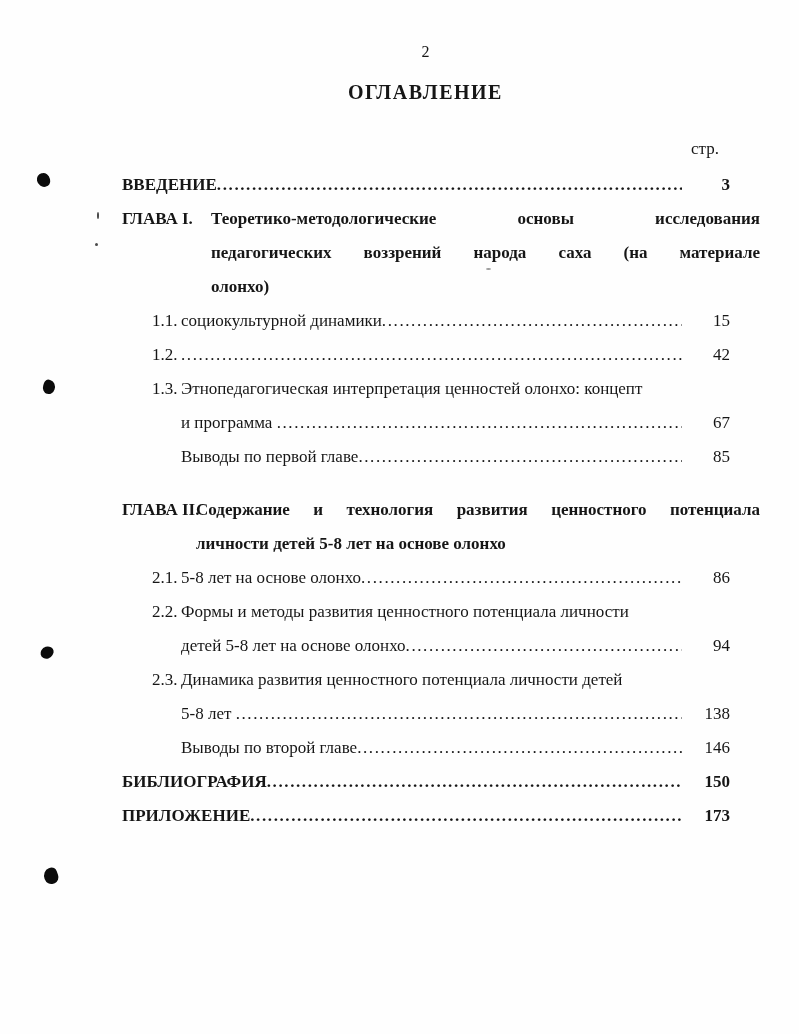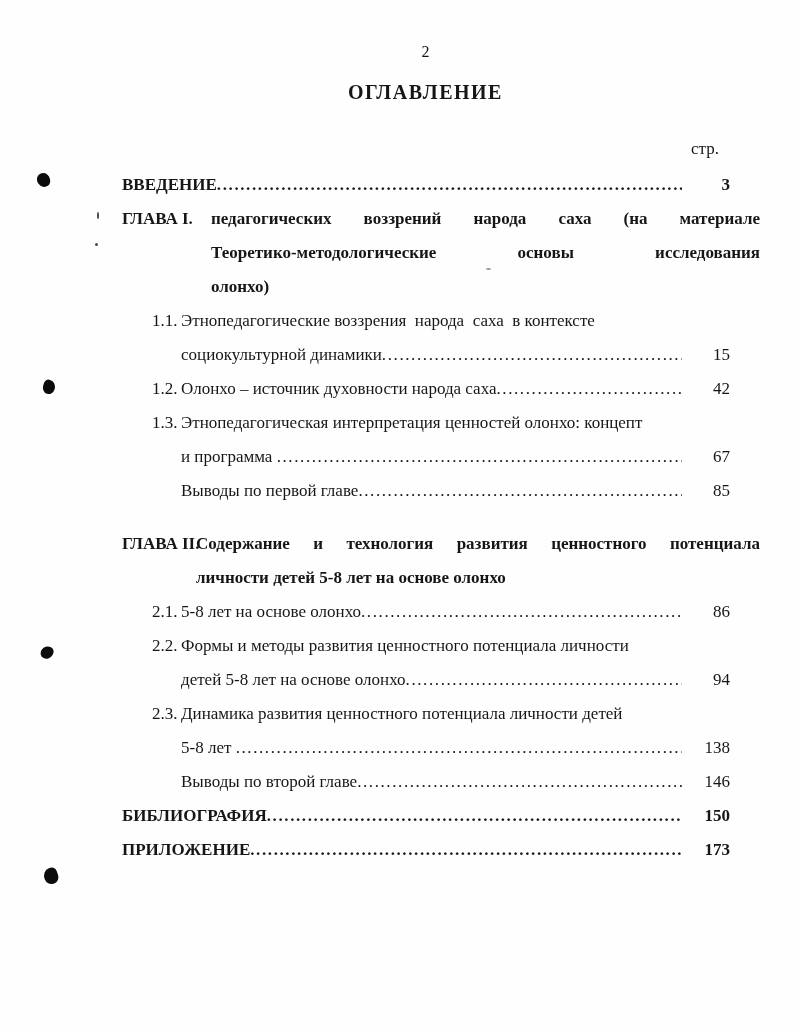--- a/index.html
+++ b/index.html
@@ -81,45 +81,41 @@
           <div class="line">
             <span class="line-text">ВВЕДЕНИЕ</span>
             <span class="dots"></span>
             <span class="pg">3</span>
           </div>
         </div>
       </div>
       <div class="row style-chapter bold chapter-1">
         <span class="label">ГЛАВА I.</span>
         <div class="content">
+          <div class="line justify">Теоретико-методологические основы исследования</div>
           <div class="line justify">педагогических воззрений народа саха (на материале</div>
-          <div class="line justify">Теоретико-методологические основы исследования</div>
           <div class="line">
             <span class="line-text">олонхо)</span>
           </div>
         </div>
       </div>
       <div class="row style-section">
         <span class="label">1.1.</span>
         <div class="content">
           <div class="line">
-            <span class="line-text">Этнопедагогические воззрения  народа  саха  в контексте</span>
-          </div>
-          <div class="line">
             <span class="line-text">социокультурной динамики</span>
             <span class="dots"></span>
             <span class="pg">15</span>
           </div>
         </div>
       </div>
       <div class="row style-section">
         <span class="label">1.2.</span>
         <div class="content">
           <div class="line">
-            <span class="line-text">Олонхо – источник духовности народа саха</span>
             <span class="dots"></span>
             <span class="pg">42</span>
           </div>
         </div>
       </div>
       <div class="row style-section">
         <span class="label">1.3.</span>
         <div class="content">
           <div class="line">
             <span class="line-text">Этнопедагогическая интерпретация ценностей олонхо: концепт</span>

